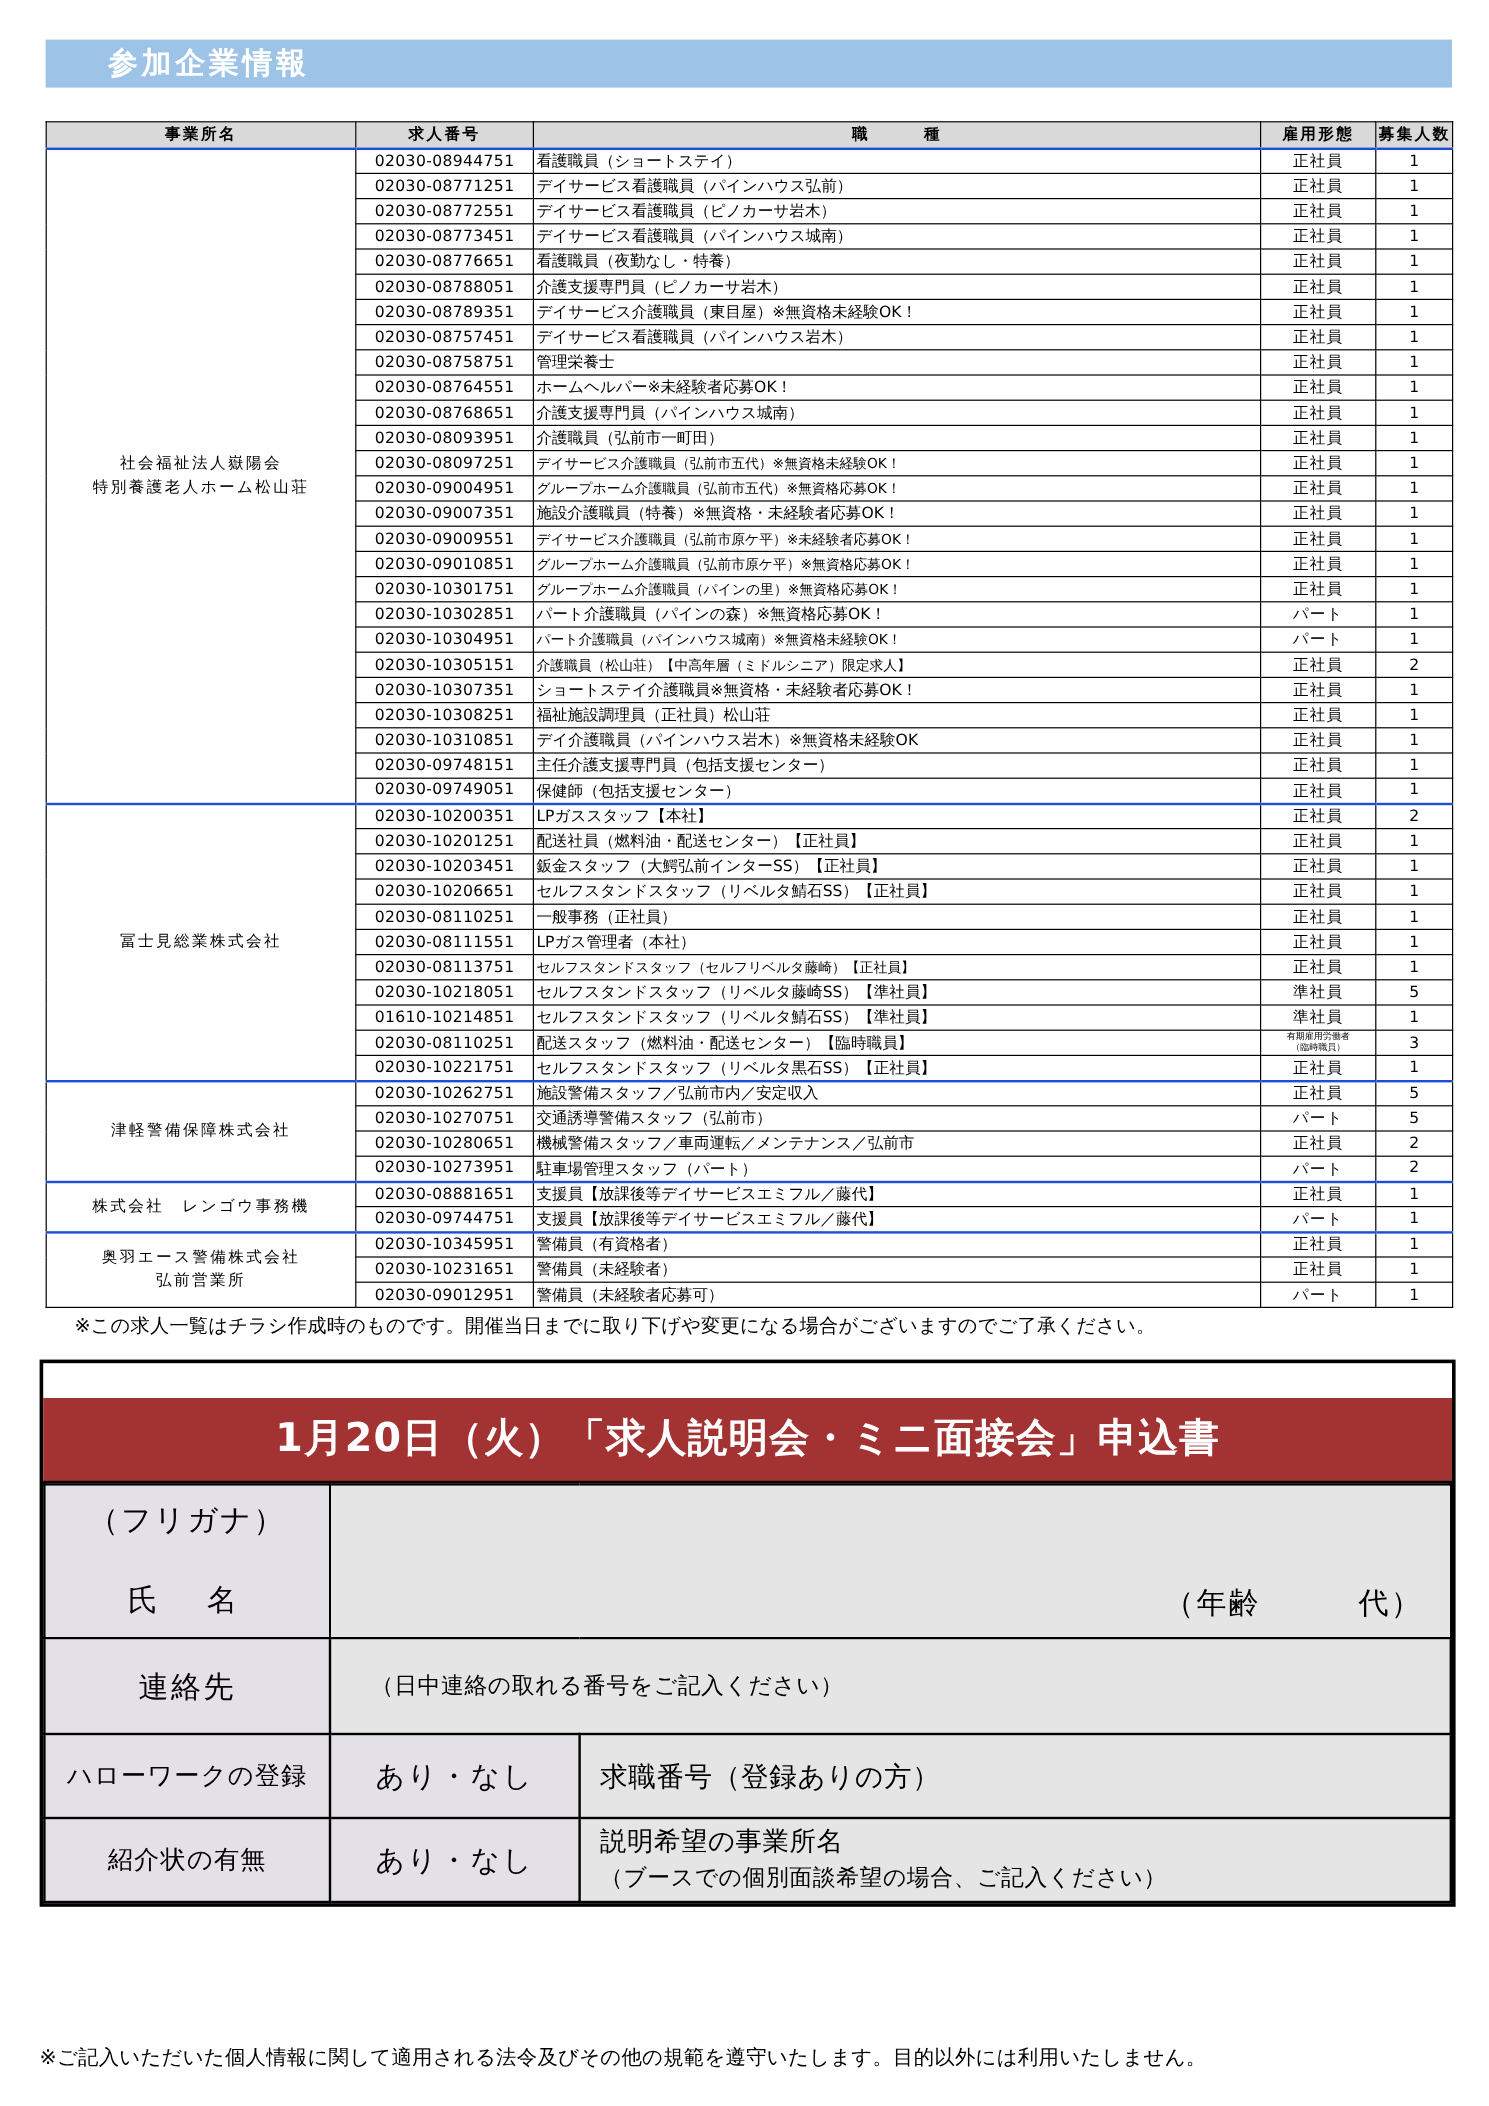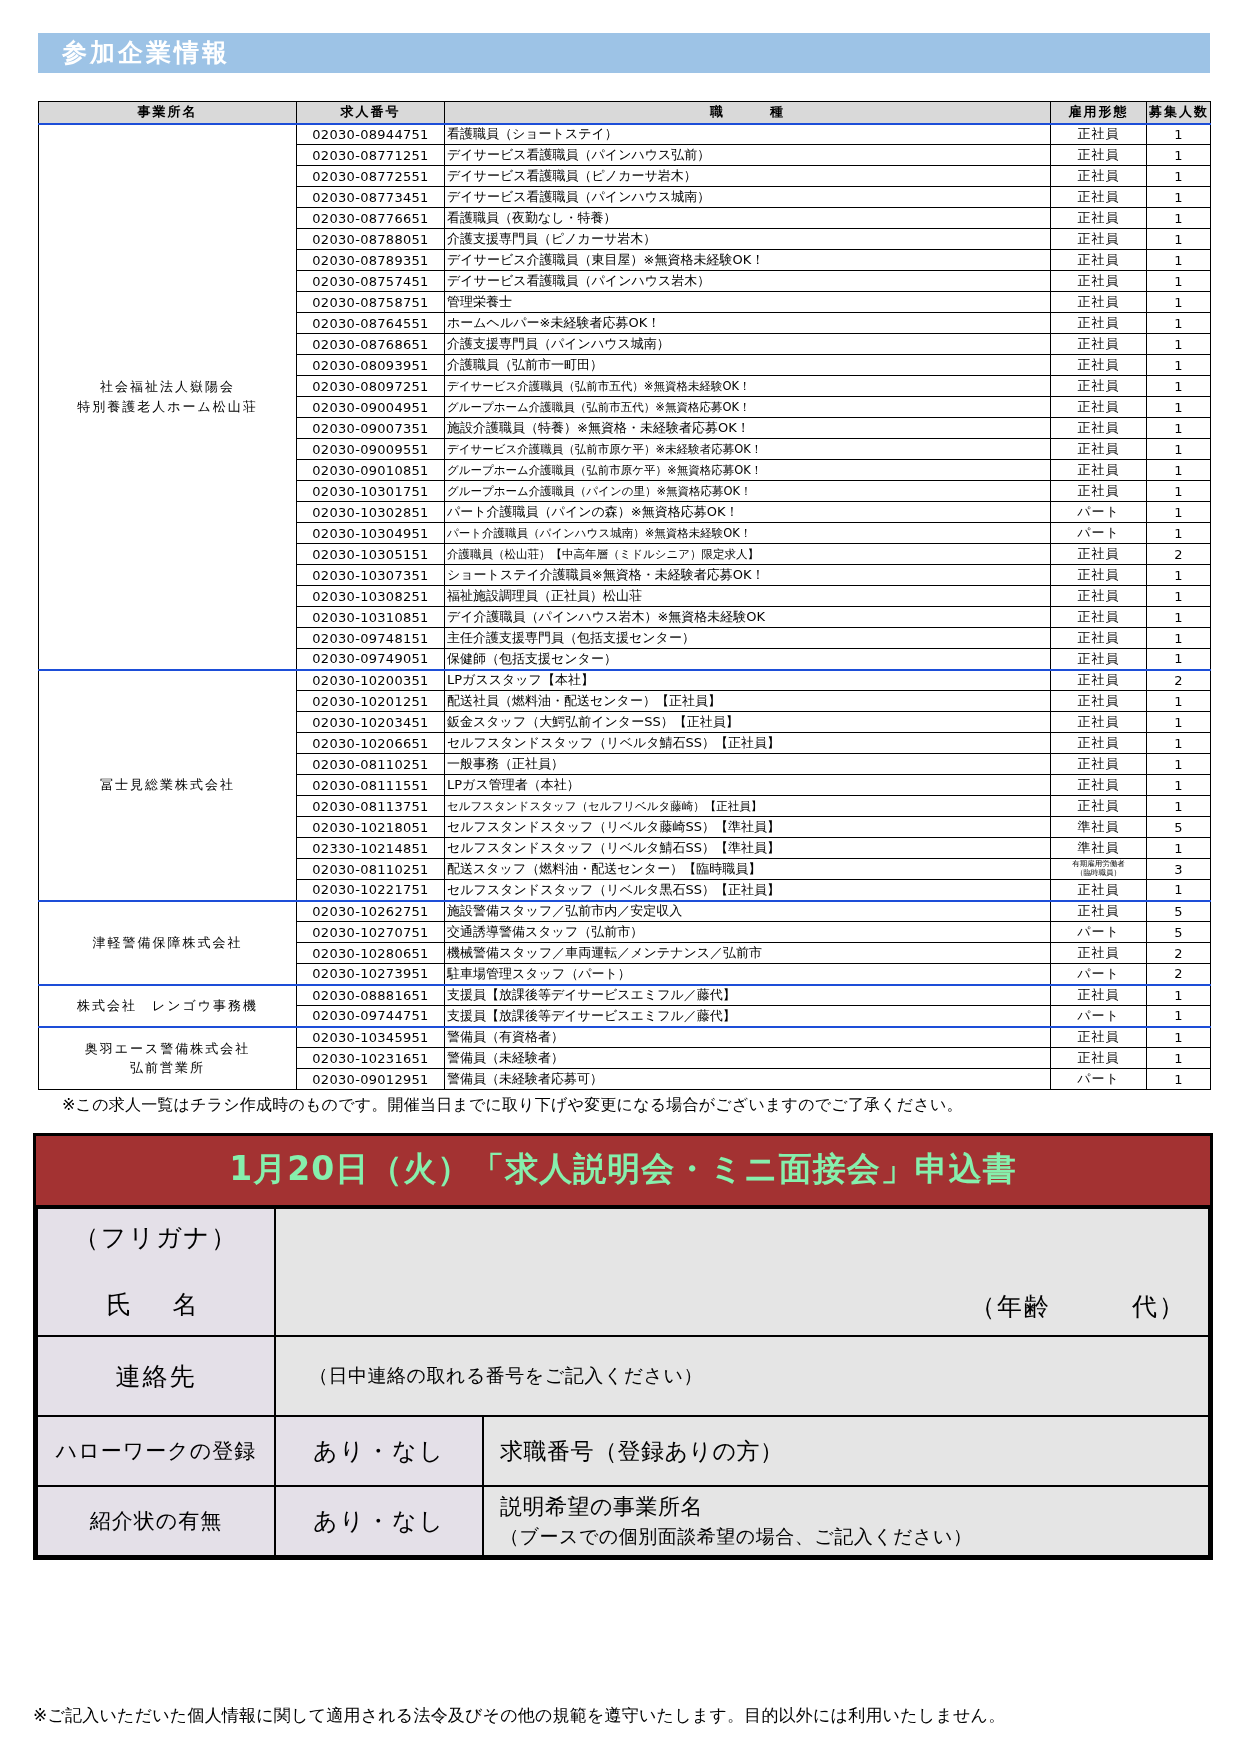--- a/index.html
+++ b/index.html
@@ -28,21 +28,21 @@
   .banner-wrap {
     position: absolute;
     left: 38px;
     top: 33px;
     width: 1172px;
   }
   .banner-blue {
     background: #9dc3e6;
     height: 40px;
     line-height: 40px;
-    padding-left: 24px;
+    padding-left: 52px;
     font-size: 25px;
     font-weight: bold;
     color: #ffffff;
     letter-spacing: 3px;
     font-family: "DejaVu Sans", "Liberation Sans", sans-serif;
   }
   .banner-dark {
     background: #1f4e79;
     height: 28px;
     line-height: 28px;
@@ -147,28 +147,29 @@
   
   .form-wrap {
     position: absolute;
     left: 33px;
     top: 1133px;
     width: 1180px;
     border: 3px solid #000;
   }
   .form-title {
     background: #a33232;
-    color: #86efac;
+    color: #ffffff;
     text-align: center;
     font-size: 33px;
     font-weight: bold;
     letter-spacing: 1px;
     padding: 11px 0 13px 0;
     border-bottom: 2px solid #000;
     font-family: "DejaVu Sans", "Liberation Sans", sans-serif;
+    margin-top: 29px;
   }
   table.appform {
     border-collapse: collapse;
     width: 100%;
     table-layout: fixed;
   }
   table.appform td {
     border: 2px solid #000;
     font-family: "DejaVu Sans", "Liberation Sans", sans-serif;
     vertical-align: middle;
@@ -545,21 +546,21 @@
         </tr>
         <tr>
           <td class="num">02030-10218051</td>
           <td class="jobtype">セルフスタンドスタッフ（リベルタ藤崎SS）【準社員】</td>
           <td class="emp">
             <div>準社員</div>
           </td>
           <td class="cnt">5</td>
         </tr>
         <tr>
-          <td class="num">02330-10214851</td>
+          <td class="num">01610-10214851</td>
           <td class="jobtype">セルフスタンドスタッフ（リベルタ鯖石SS）【準社員】</td>
           <td class="emp">
             <div>準社員</div>
           </td>
           <td class="cnt">1</td>
         </tr>
         <tr>
           <td class="num">02030-08110251</td>
           <td class="jobtype">配送スタッフ（燃料油・配送センター）【臨時職員】</td>
           <td class="emp tiny">

